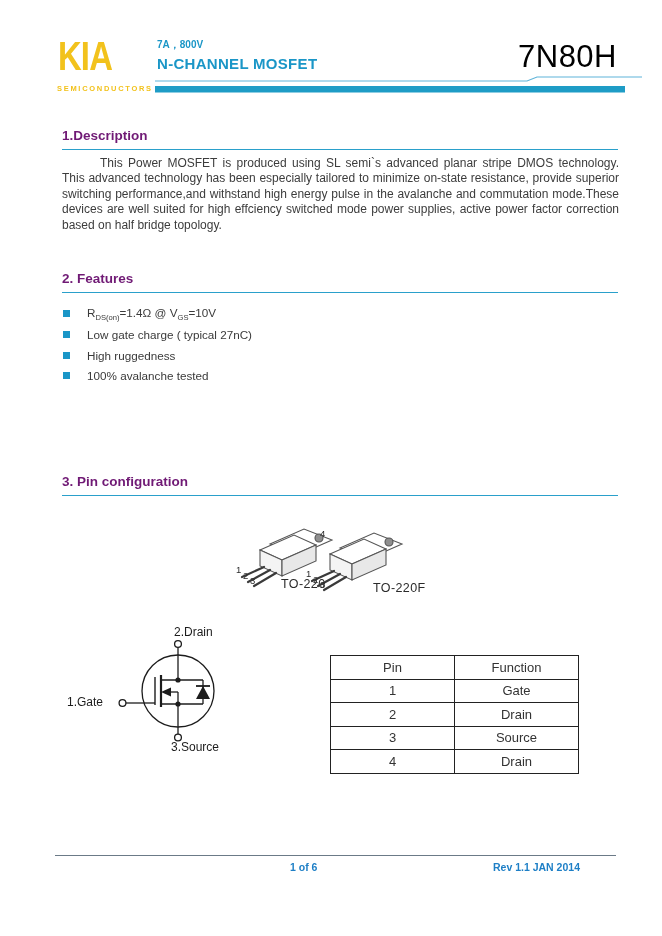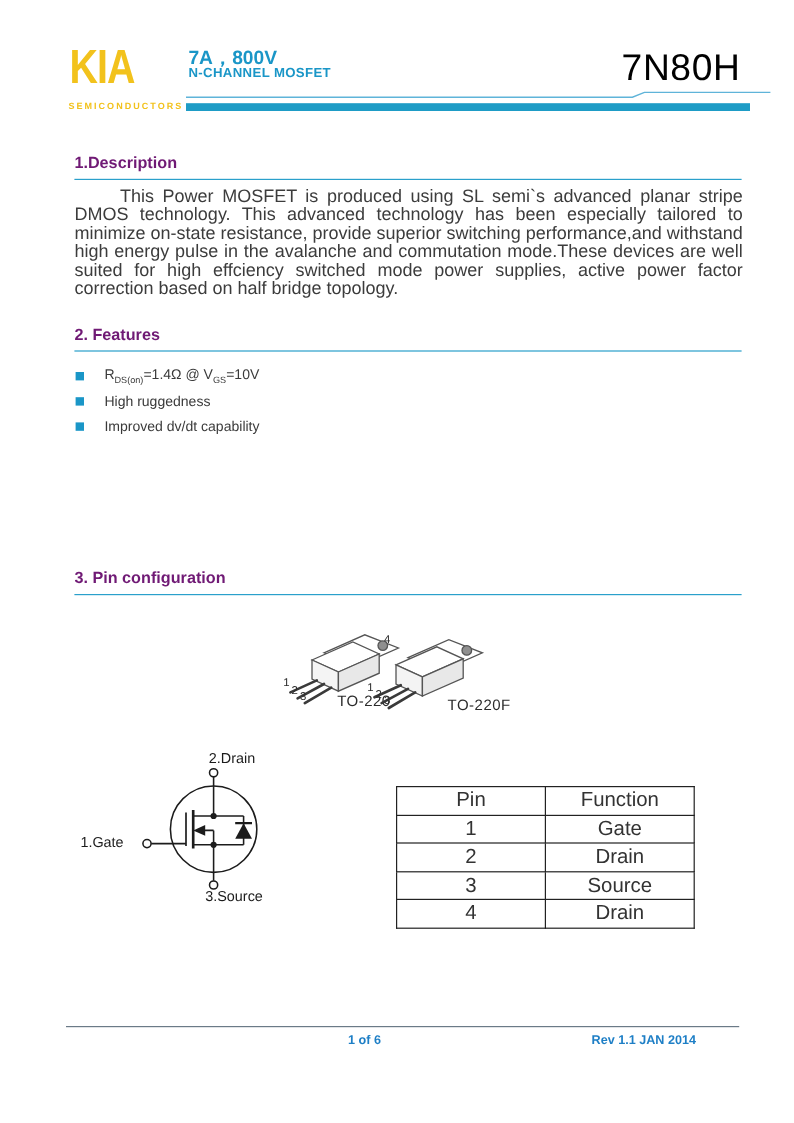--- a/index.html
+++ b/index.html
@@ -12,40 +12,40 @@
     position:absolute; left:58px; top:36px;
     font-size:40px; font-weight:bold; color:#F2C21C;
     letter-spacing:-1px; transform:scaleX(0.82); transform-origin:left top; line-height:1;
   }
   .logo-sub {
     position:absolute; left:57px; top:84px;
     font-size:7.5px; font-weight:bold; color:#F2C21C; letter-spacing:1.7px;
   }
   .rating {
     position:absolute; left:157px; top:38px;
-    font-size:16px; font-weight:bold; color:#1A96C7;
+    font-size:10px; font-weight:bold; color:#1A96C7;
   }
   .devtype {
     position:absolute; left:157px; top:55px;
-    font-size:11px; font-weight:bold; color:#1A96C7; letter-spacing:0.3px;
+    font-size:15px; font-weight:bold; color:#1A96C7; letter-spacing:0.3px;
   }
   .partnum {
     position:absolute; left:518px; top:41px;
     font-size:31px; color:#000000; letter-spacing:0.5px; line-height:1;
   }
   .header-rule { position:absolute; left:150px; top:70px; }
   
   .section-heading {
     position:absolute; left:62px; width:556px;
     font-size:13.5px; font-weight:bold; color:#701a75;
     padding-bottom:6px; border-bottom:1.5px solid #2AA0CB;
   }
   .body-text {
     position:absolute; left:62px; top:156px; width:557px; margin:0;
-    font-size:15px; line-height:15.4px; color:#3c3c3c;
+    font-size:12px; line-height:15.4px; color:#3c3c3c;
     text-align:justify; text-indent:38px;
   }
   .features {
     position:absolute; left:63px; top:307px; width:556px;
     list-style:none; margin:0; padding:0;
   }
   .features li { display:flex; align-items:center; margin-bottom:6.8px; height:13.8px;
     font-size:11.7px; color:#3a3a3a; }
   .bullet { width:7px; height:7px; background:#1A96C7; margin-right:17px; flex:none; }
   .ftext sub { font-size:7.6px; }
@@ -55,21 +55,21 @@
   .pinnum { position:absolute; font-size:9.5px; color:#2b2b2b; }
   .sym-label { position:absolute; font-size:12px; color:#1c1c1c; }
   
   .pintable {
     position:absolute; left:330px; top:655px; width:246px;
     border-collapse:collapse; table-layout:fixed;
     border:1.5px solid #222;
   }
   .pintable th, .pintable td {
     border:1px solid #222; width:123px; height:22.5px; padding:0;
-    font-size:17px; font-weight:normal; text-align:center; color:#333;
+    font-size:13px; font-weight:normal; text-align:center; color:#333;
   }
   
   .footer-rule { position:absolute; left:55px; top:855px; width:561px; height:1.2px; background:#6b7a87; }
   .footer-page { position:absolute; left:290px; top:861px; font-size:10.5px; font-weight:bold; color:#1E7FC6; }
   .footer-rev  { position:absolute; left:477px; top:861px; font-size:10.5px; font-weight:bold; color:#1E7FC6;padding-left:16px; }
 </style>
 </head>
 <body>
 
 <div class="page">
@@ -88,25 +88,29 @@
   <p class="body-text">This Power MOSFET is produced using SL semi`s advanced planar stripe DMOS technology. This advanced technology has been especially tailored to minimize on-state resistance, provide superior switching performance,and withstand high energy pulse in the avalanche and commutation mode.These devices are well suited for high effciency switched mode power supplies, active power factor correction based on half bridge topology.</p>
 
   <div class="section-heading" style="top:271px">2. Features</div>
   <ul class="features">
     <li>
       <span class="bullet"></span>
       <span class="ftext"><span>R</span><sub>DS(on)</sub><span>=1.4Ω @ V</span><sub>GS</sub><span>=10V</span></span>
     </li>
     <li>
       <span class="bullet"></span>
+      <span class="ftext">Low gate charge ( typical 27nC)</span>
+    </li>
+    <li>
+      <span class="bullet"></span>
       <span class="ftext">High ruggedness</span>
     </li>
     <li>
       <span class="bullet"></span>
-      <span class="ftext">Improved dv/dt capability</span>
+      <span class="ftext">100% avalanche tested</span>
     </li>
   </ul>
 
   <div class="section-heading" style="top:474px">3. Pin configuration</div>
 
   <svg class="pkg" style="left:234px;top:520px" width="110" height="75" viewBox="0 0 110 75">
     <g stroke="#555" stroke-width="1.1" fill="#fff">
       <polygon points="36,24 70,9 98,20 64,35"></polygon>
       <circle cx="85" cy="18" r="4" fill="#8f8f8f"></circle>
       <polygon points="26,30 60,15 82,25 48,40"></polygon>

